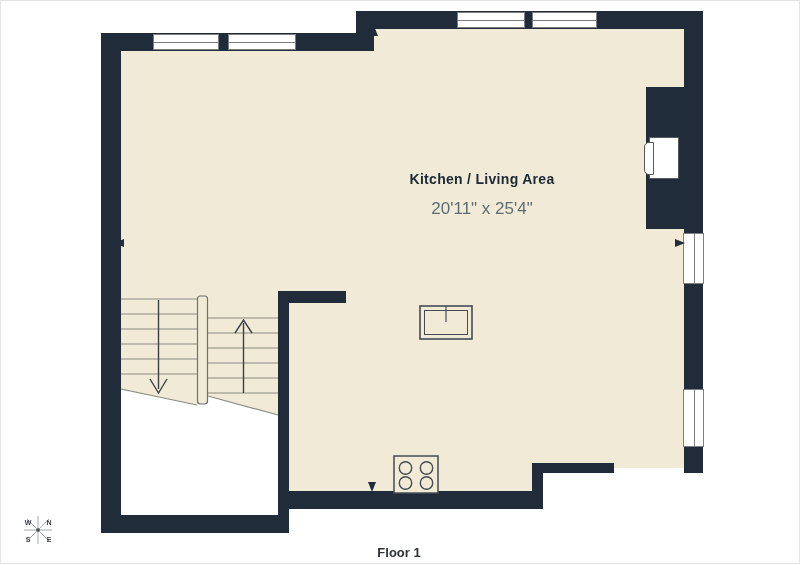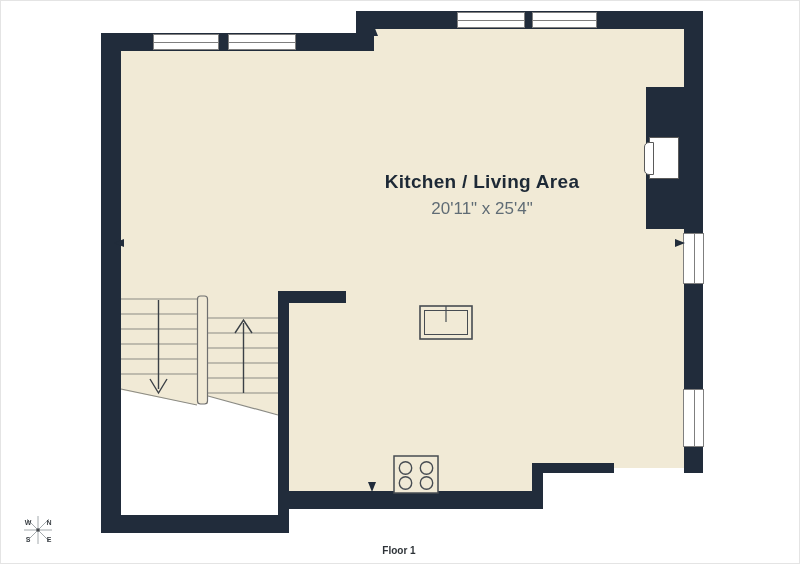--- a/index.html
+++ b/index.html
@@ -29,29 +29,29 @@
   .niche { background:#ffffff; border:1px solid #5a5a5a; box-sizing:border-box; }
   .niche-tab { border-top-left-radius:5px; border-bottom-left-radius:5px; }
   .compass-line { stroke:#9aa0a4; stroke-width:0.9; }
   .compass-dot { fill:#44484c; }
   .compass-label {
     position:absolute; font-size:7px; font-weight:600; color:#3a3f44;
     transform:translate(-50%,-50%);
   }
   .room-title {
     position:absolute; left:331px; top:170px; width:300px; text-align:center;
-    font-size:19px; font-weight:700; color:var(--title); letter-spacing:0.3px;
+    font-size:14px; font-weight:700; color:var(--title); letter-spacing:0.3px;
   }
   .room-dims {
     position:absolute; left:331px; top:198px; width:300px; text-align:center;
     font-size:17px; font-weight:400; color:var(--dims);
   }
   .floor-label {
     position:absolute; left:348px; top:544px; width:100px; text-align:center;
-    font-size:10px; font-weight:700; color:#2e3338;
+    font-size:13px; font-weight:700; color:#2e3338;
   }
 </style>
 </head>
 <body>
 
 <div class="page">
 
   <div class="abs floor" style="left:365px; top:25px; width:320px; height:30px;"></div>
   <div class="abs floor" style="left:110px; top:40px; width:575px; height:427px;"></div>
   <div class="abs floor" style="left:110px; top:455px; width:427px; height:45px;"></div>

